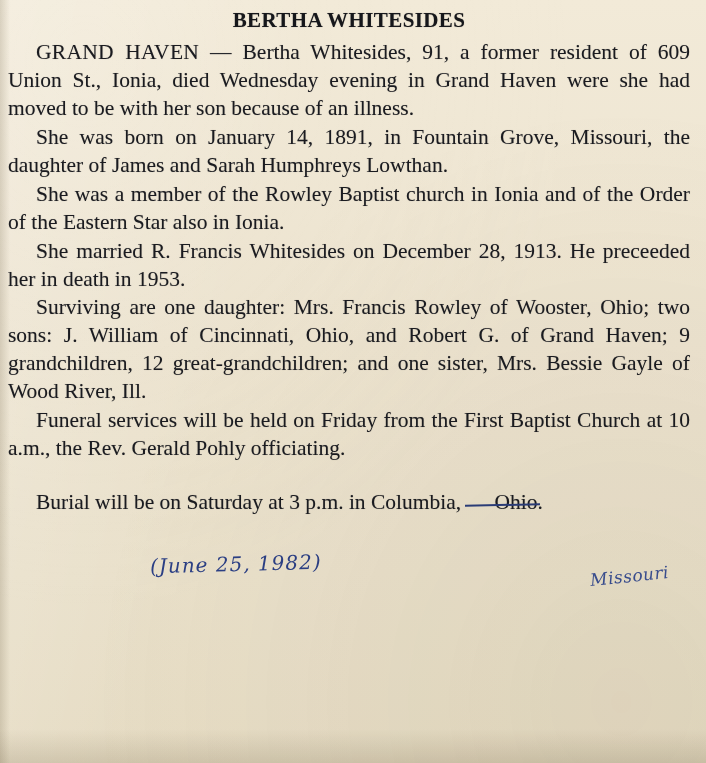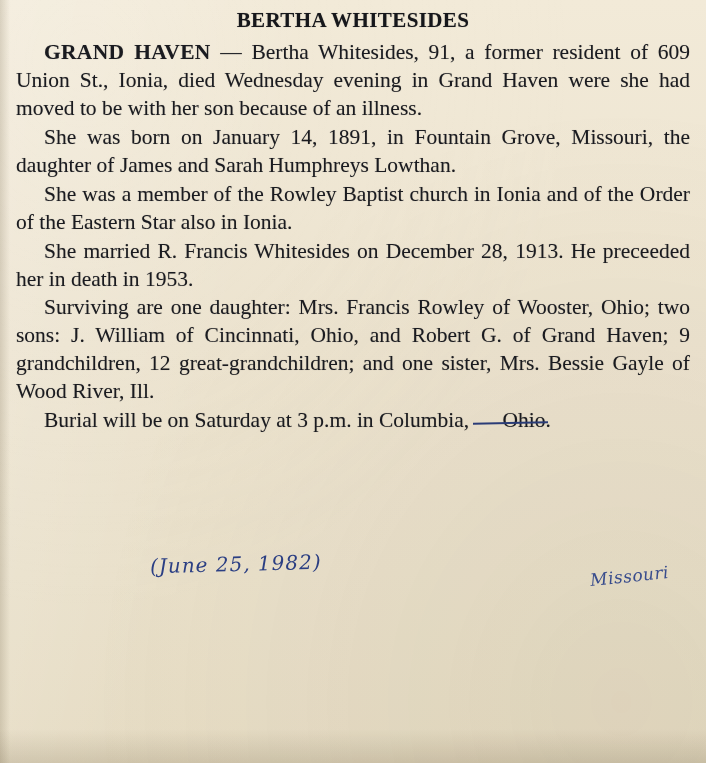--- a/index.html
+++ b/index.html
@@ -14,21 +14,21 @@
     overflow: hidden;
   }
   .clipping {
     position: relative;
     width: 706px;
     height: 763px;
     background:
       linear-gradient(105deg, rgba(255,255,255,0.22) 0%, rgba(255,255,255,0.0) 35%),
       linear-gradient(180deg, #f2ead8 0%, #ece3cf 45%, #e9e0ca 75%, #e6dcc4 100%);
     box-sizing: border-box;
-    padding: 6px 16px 0 16px;
+    padding: 6px 16px 0 8px;
   }
   .clipping::after {
     content: "";
     position: absolute;
     left: 0; right: 0; top: 0; bottom: 0;
     pointer-events: none;
     background:
       radial-gradient(ellipse at 12% 8%, rgba(255,255,255,0.30), rgba(255,255,255,0) 55%),
       radial-gradient(ellipse at 88% 92%, rgba(120,100,60,0.10), rgba(255,255,255,0) 60%);
     mix-blend-mode: multiply;
@@ -53,26 +53,27 @@
     text-shadow: 0 0 1px rgba(0,0,0,0.25);
   }
   p.para {
     margin: 0 0 1px 0;
     text-indent: 28px;
   }
   p.para:last-child {
     margin-bottom: 0;
   }
   .lede {
-    font-weight: bold;
+    font-weight: normal;
     letter-spacing: .3px;
   }
   .strike {
     position: relative;
     display: inline-block;
+    margin-top: 25px;
   }
   .strike::after {
     content: "";
     position: absolute;
     left: -2px;
     right: -2px;
     top: 52%;
     height: 2px;
     background: #2b3d7a;
     transform: rotate(-1.2deg);
@@ -131,20 +132,21 @@
     <p class="para"><span class="lede">GRAND HAVEN</span><span> — Bertha Whitesides, 91, a former resident of 609 Union St., Ionia, died Wednesday evening in Grand Haven were she had moved to be with her son because of an illness.</span></p>
 
     <p class="para">She was born on January 14, 1891, in Fountain Grove, Missouri, the daughter of James and Sarah Humphreys Lowthan.</p>
 
     <p class="para">She was a member of the Rowley Baptist church in Ionia and of the Order of the Eastern Star also in Ionia.</p>
 
     <p class="para">She married R. Francis Whitesides on December 28, 1913. He preceeded her in death in 1953.</p>
 
     <p class="para">Surviving are one daughter: Mrs. Francis Rowley of Wooster, Ohio; two sons: J. William of Cincinnati, Ohio, and Robert G. of Grand Haven; 9 grandchildren, 12 great-grandchildren; and one sister, Mrs. Bessie Gayle of Wood River, Ill.</p>
 
+    <p class="para">Funeral services will be held on Friday from the First Baptist Church at 10 a.m., the Rev. Gerald Pohly officiating.</p>
 
     <p class="para"><span>Burial will be on Saturday at 3 p.m. in Columbia, </span><span class="strike">Ohio</span><span>.</span></p>
 
 
 
   </div>
 
   <div class="handwriting hand-date">(June 25, 1982)</div>
   <div class="handwriting hand-missouri">Missouri</div>
 

